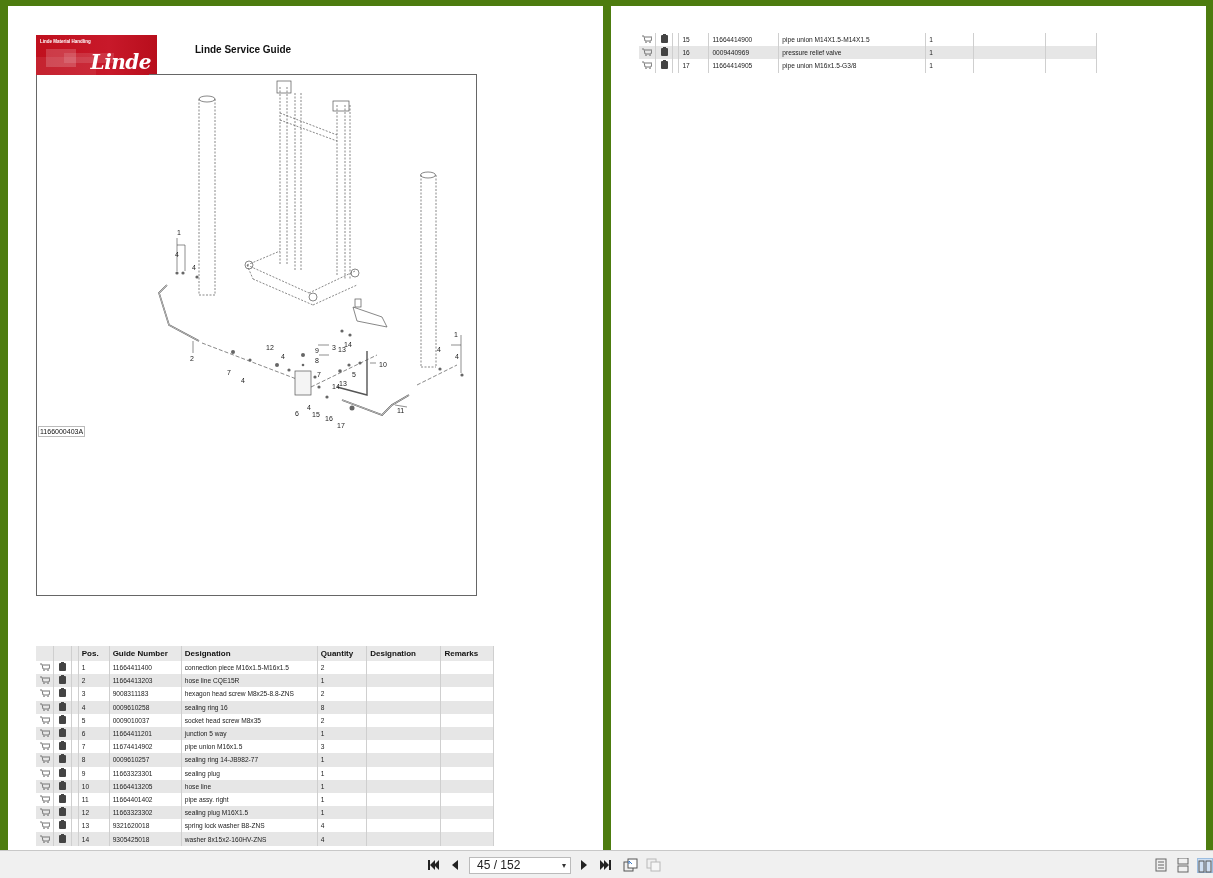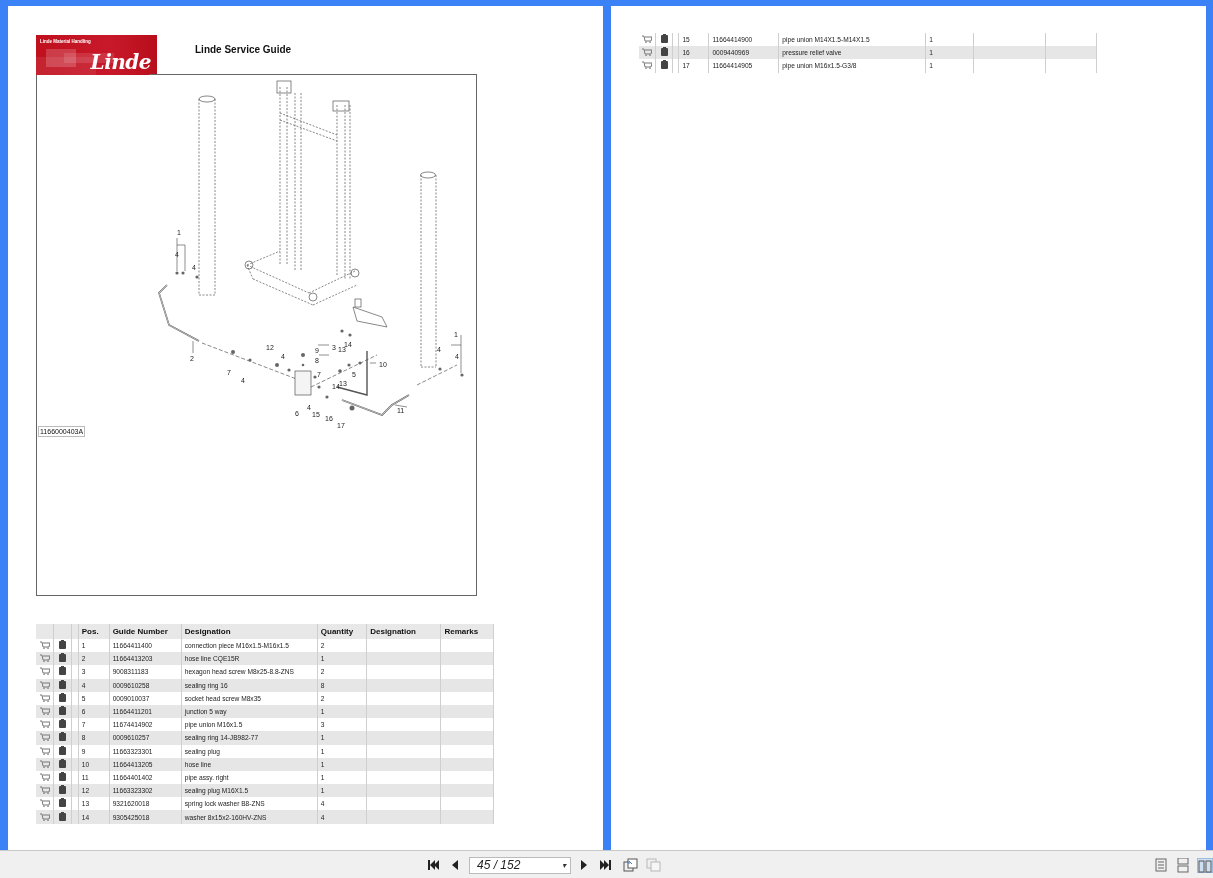--- a/index.html
+++ b/index.html
@@ -1,17 +1,17 @@
 <!DOCTYPE html>
 <html><head>
 <meta charset="utf-8">
 <style>
   * { box-sizing: border-box; margin: 0; padding: 0; }
   html, body { width: 1213px; height: 878px; overflow: hidden; background: #a3a3a3; font-family: "Liberation Sans", sans-serif; }
-  .viewer { position: absolute; left: 0; top: 0; width: 1213px; height: 850px; background: #3b82f6; }
+  .viewer { position: absolute; left: 0; top: 0; width: 1213px; height: 850px; background: #4d7c0f; }
   .page { position: absolute; background: #ffffff; top: 6px; height: 844px; }
   .page-left { left: 8px; width: 595px; }
   .page-right { left: 611px; width: 595px; }
 
   
   .logo { position: absolute; left: 28px; top: 29px; width: 121px; height: 40px; background: linear-gradient(90deg, #c0101e 0%, #c8192a 60%, #b80e1c 100%); overflow: hidden; }
   .logo .blk1 { position: absolute; left: 10px; top: 14px; width: 30px; height: 18px; background: rgba(255,255,255,0.18); }
   .logo .blk2 { position: absolute; left: 28px; top: 18px; width: 50px; height: 10px; background: rgba(255,255,255,0.12); }
   .logo .blk3 { position: absolute; left: 0px; top: 22px; width: 60px; height: 18px; background: rgba(255,255,255,0.08); }
   .logo .tag { position: absolute; left: 4px; top: 4px; font-size: 4.5px; color: #fff; font-weight: bold; white-space: nowrap; }
@@ -25,32 +25,32 @@
   .drawing-id { position: absolute; left: 1px; top: 351px; font-size: 7px; color: #111; border: 1px solid #bbb; padding: 1px 1px; background: #fff; }
 
   
   table.parts { border-collapse: collapse; font-size: 6.6px; color: #222; position: absolute; }
   table.parts th { background: #e8e8e8; font-weight: bold; font-size: 8px; text-align: left; padding: 0 3px; height: 15px; border-right: 1px solid #cfcfcf; color: #111; }
   table.parts td { height: 13.2px; padding: 0 3px; border-right: 1px solid #cfcfcf; white-space: nowrap; }
   table.parts tr:nth-child(even) td { background: #e6e6e6; }
   table.parts tr:nth-child(odd) td { background: #ffffff; }
   table.parts td.ic { width: 17px; padding: 0; text-align: center; }
   table.parts td.sp { width: 6px; padding: 0; }
-  .left-table { left: 28px; top: 618px; width: 458px; }
+  .left-table { left: 28px; top: 640px; width: 458px; }
   .right-table { left: 28px; top: 27px; width: 458px; }
 
   .cart { display: inline-block; width: 10px; height: 8px; position: relative; }
   .cart svg { position: absolute; left: 0; top: 0; }
   .clip { display: inline-block; width: 7px; height: 8px; background: #444; border-radius: 1px; position: relative; }
   .clip::before { content: ""; position: absolute; left: 2px; top: -1px; width: 3px; height: 2px; background: #444; }
 
   
   .toolbar { position: absolute; left: 0; top: 850px; width: 1213px; height: 28px; background: #f0f0f0; border-top: 1px solid #c8c8c8; }
   .tb-btn { position: absolute; top: 6px; height: 16px; display: flex; align-items: center; justify-content: center; font-size: 12px; color: #222; cursor: pointer; }
-  .page-field { position: absolute; left: 469px; top: 6px; width: 102px; height: 17px; background: #fff; border: 1px solid #bbb; font-size: 12px; color: #222; padding-left: 7px; line-height: 15px; font-style: italic; }
+  .page-field { position: absolute; left: 469px; top: 6px; width: 102px; height: 17px; background: #fff; border: 1px solid #bbb; font-size: 12px; color: #222; padding-left: 7px; line-height: 15px; }
   .page-field .dd { position: absolute; right: 4px; top: 0; font-size: 8px; color: #333; }
   .view-btn { position: absolute; top: 7px; width: 14px; height: 15px; }
   .view-btn.active { background: #cfe0f3; border: 1px solid #9cbde0; }
 </style>
 </head>
 <body>
 
 <div class="viewer">
 
   <div class="page page-left">

